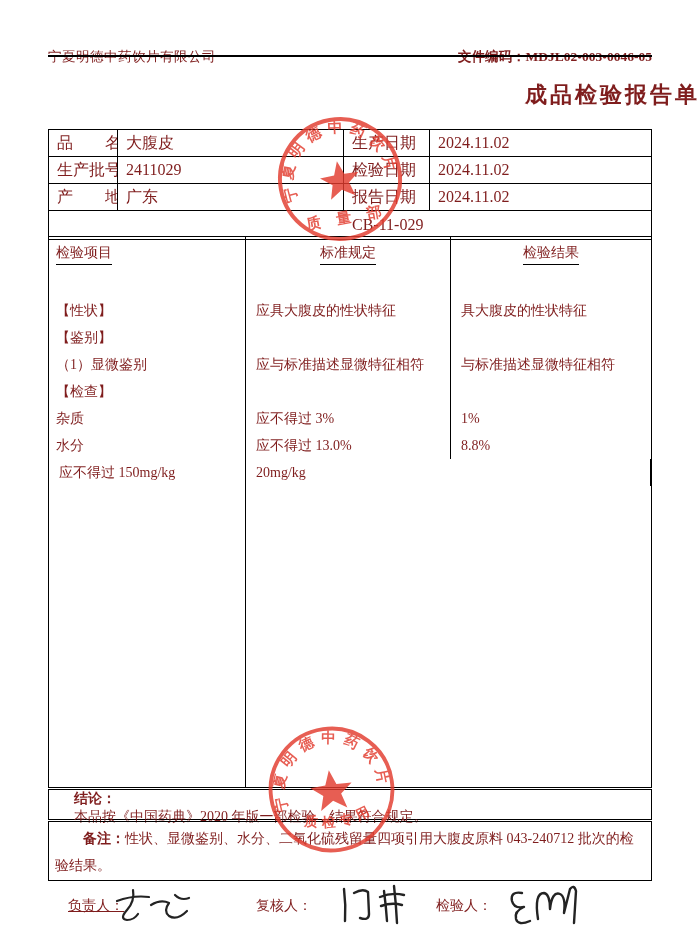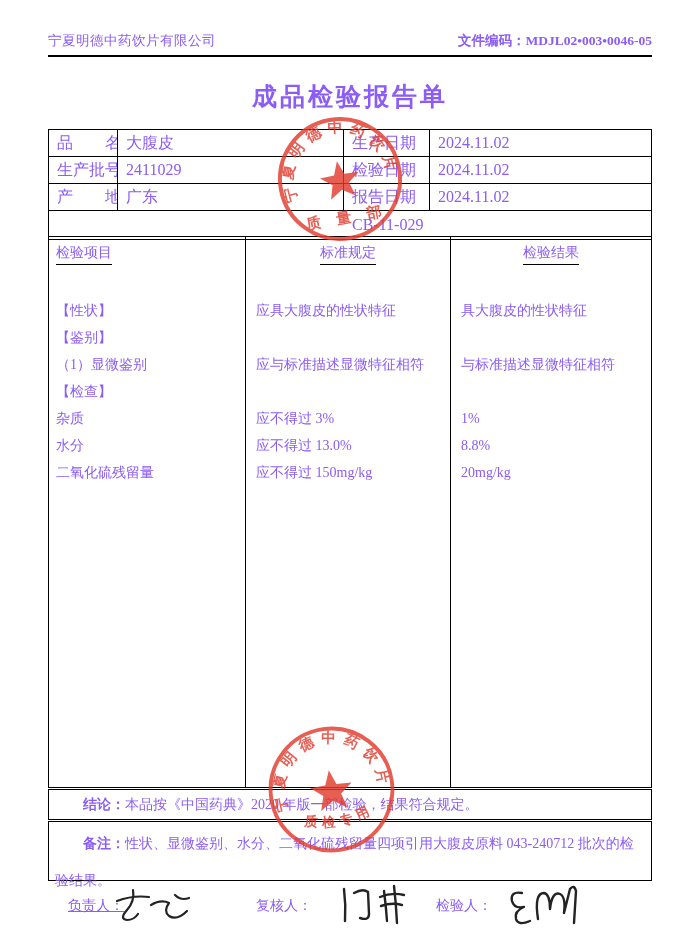--- a/index.html
+++ b/index.html
@@ -1,47 +1,47 @@
 <!DOCTYPE html>
 <html><head>
 <meta charset="utf-8">
 <style>
   html,body{margin:0;padding:0;background:#ffffff;}
   .page{position:relative;width:700px;height:942px;background:#ffffff;overflow:hidden;
-        font-family:"Liberation Serif","DejaVu Serif",serif;color:#8b5cf6;}
+        font-family:"Liberation Serif","DejaVu Serif",serif;color:#7f1d1d;}
   
   .hdr{position:absolute;left:48px;top:32px;width:604px;display:flex;justify-content:space-between;align-items:baseline;}
   .hdr-company{font-size:13.5px;letter-spacing:.5px;}
-  .hdr-code{font-size:13.5px;font-weight:bold;}
+  .hdr-code{font-size:13.5px;font-weight:bold;margin-top:16px;}
   .hdr-rule{position:absolute;left:48px;top:55px;width:604px;border-top:2px solid #000;}
   
-  .title{position:absolute;left:0;top:80px;width:100%;text-align:center;font-size:25px;font-weight:bold;letter-spacing:3px;}
+  .title{position:absolute;left:0;top:80px;width:100%;text-align:right;font-size:22px;font-weight:bold;letter-spacing:3px;}
   
   .info-table{position:absolute;left:48px;top:129px;width:604px;border:1px solid #000;
               display:grid;grid-template-columns:69px 226px 86px 221px;grid-template-rows:27px 27px 27px 28px;
               box-sizing:border-box;font-size:16px;}
   .cell{display:flex;align-items:center;box-sizing:border-box;padding-left:8px;overflow:hidden;white-space:nowrap;}
   .br{border-right:1px solid #000;}
   .bb{border-bottom:1px solid #000;}
   .span2{grid-column:1/3;margin-top:36px;}
   .span2r{grid-column:3/5;}
   
   .test-table{position:absolute;left:48px;top:236px;width:604px;height:552px;border:1px solid #000;
               display:grid;grid-template-columns:197px 205px 200px;
               grid-template-rows:34px 26px repeat(7,27px) 1fr;box-sizing:border-box;font-size:14px;}
   .tcell{display:flex;align-items:center;box-sizing:border-box;padding-left:10px;overflow:hidden;white-space:nowrap;}
   .tcell.item{padding-left:7px;}
   .thead{justify-content:flex-start;}
   .thead.c{justify-content:center;padding-left:0;}
   .uline{border-bottom:1px solid #000;padding-bottom:2px;}
   
   .conc-box{position:absolute;left:48px;top:789px;width:604px;height:31px;border:1px solid #000;box-sizing:border-box;
-            display:flex;align-items:center;padding-left:34px;font-size:14px;}
+            display:flex;padding-left:25px;font-size:14px;flex-direction:column;}
   .remark-box{position:absolute;left:48px;top:821px;width:604px;height:60px;border:1px solid #000;box-sizing:border-box;
-            font-size:14px;line-height:37px;padding:3px 6px 0 6px;text-indent:28px;}
+            font-size:14px;line-height:27px;padding:3px 6px 0 6px;text-indent:28px;}
   .blabel{font-weight:bold;}
   
   .sig-row{position:absolute;left:48px;top:893px;width:604px;font-size:14px;}
   .sig-label{position:absolute;top:4px;white-space:nowrap;}
   .sig-svg{position:absolute;}
   
   .stamp{position:absolute;pointer-events:none;opacity:.82;z-index:6;}
   .stamp1{left:265px;top:104px;transform:rotate(-10deg);}
   .stamp2{left:259px;top:717px;transform:rotate(-8deg);}
 </style>
@@ -111,21 +111,20 @@
     <div class="tcell"></div>
 
     <div class="tcell item br">杂质</div>
     <div class="tcell br">应不得过 3%</div>
     <div class="tcell">1%</div>
 
     <div class="tcell item br">水分</div>
     <div class="tcell br">应不得过 13.0%</div>
     <div class="tcell">8.8%</div>
 
-    <div class="tcell item br">二氧化硫残留量</div>
     <div class="tcell br">应不得过 150mg/kg</div>
     <div class="tcell">20mg/kg</div>
 
     <div class="tcell br"></div>
     <div class="tcell br"></div>
     <div class="tcell"></div>
   </div>
 
   <div class="conc-box">
     <span class="blabel">结论：</span>

